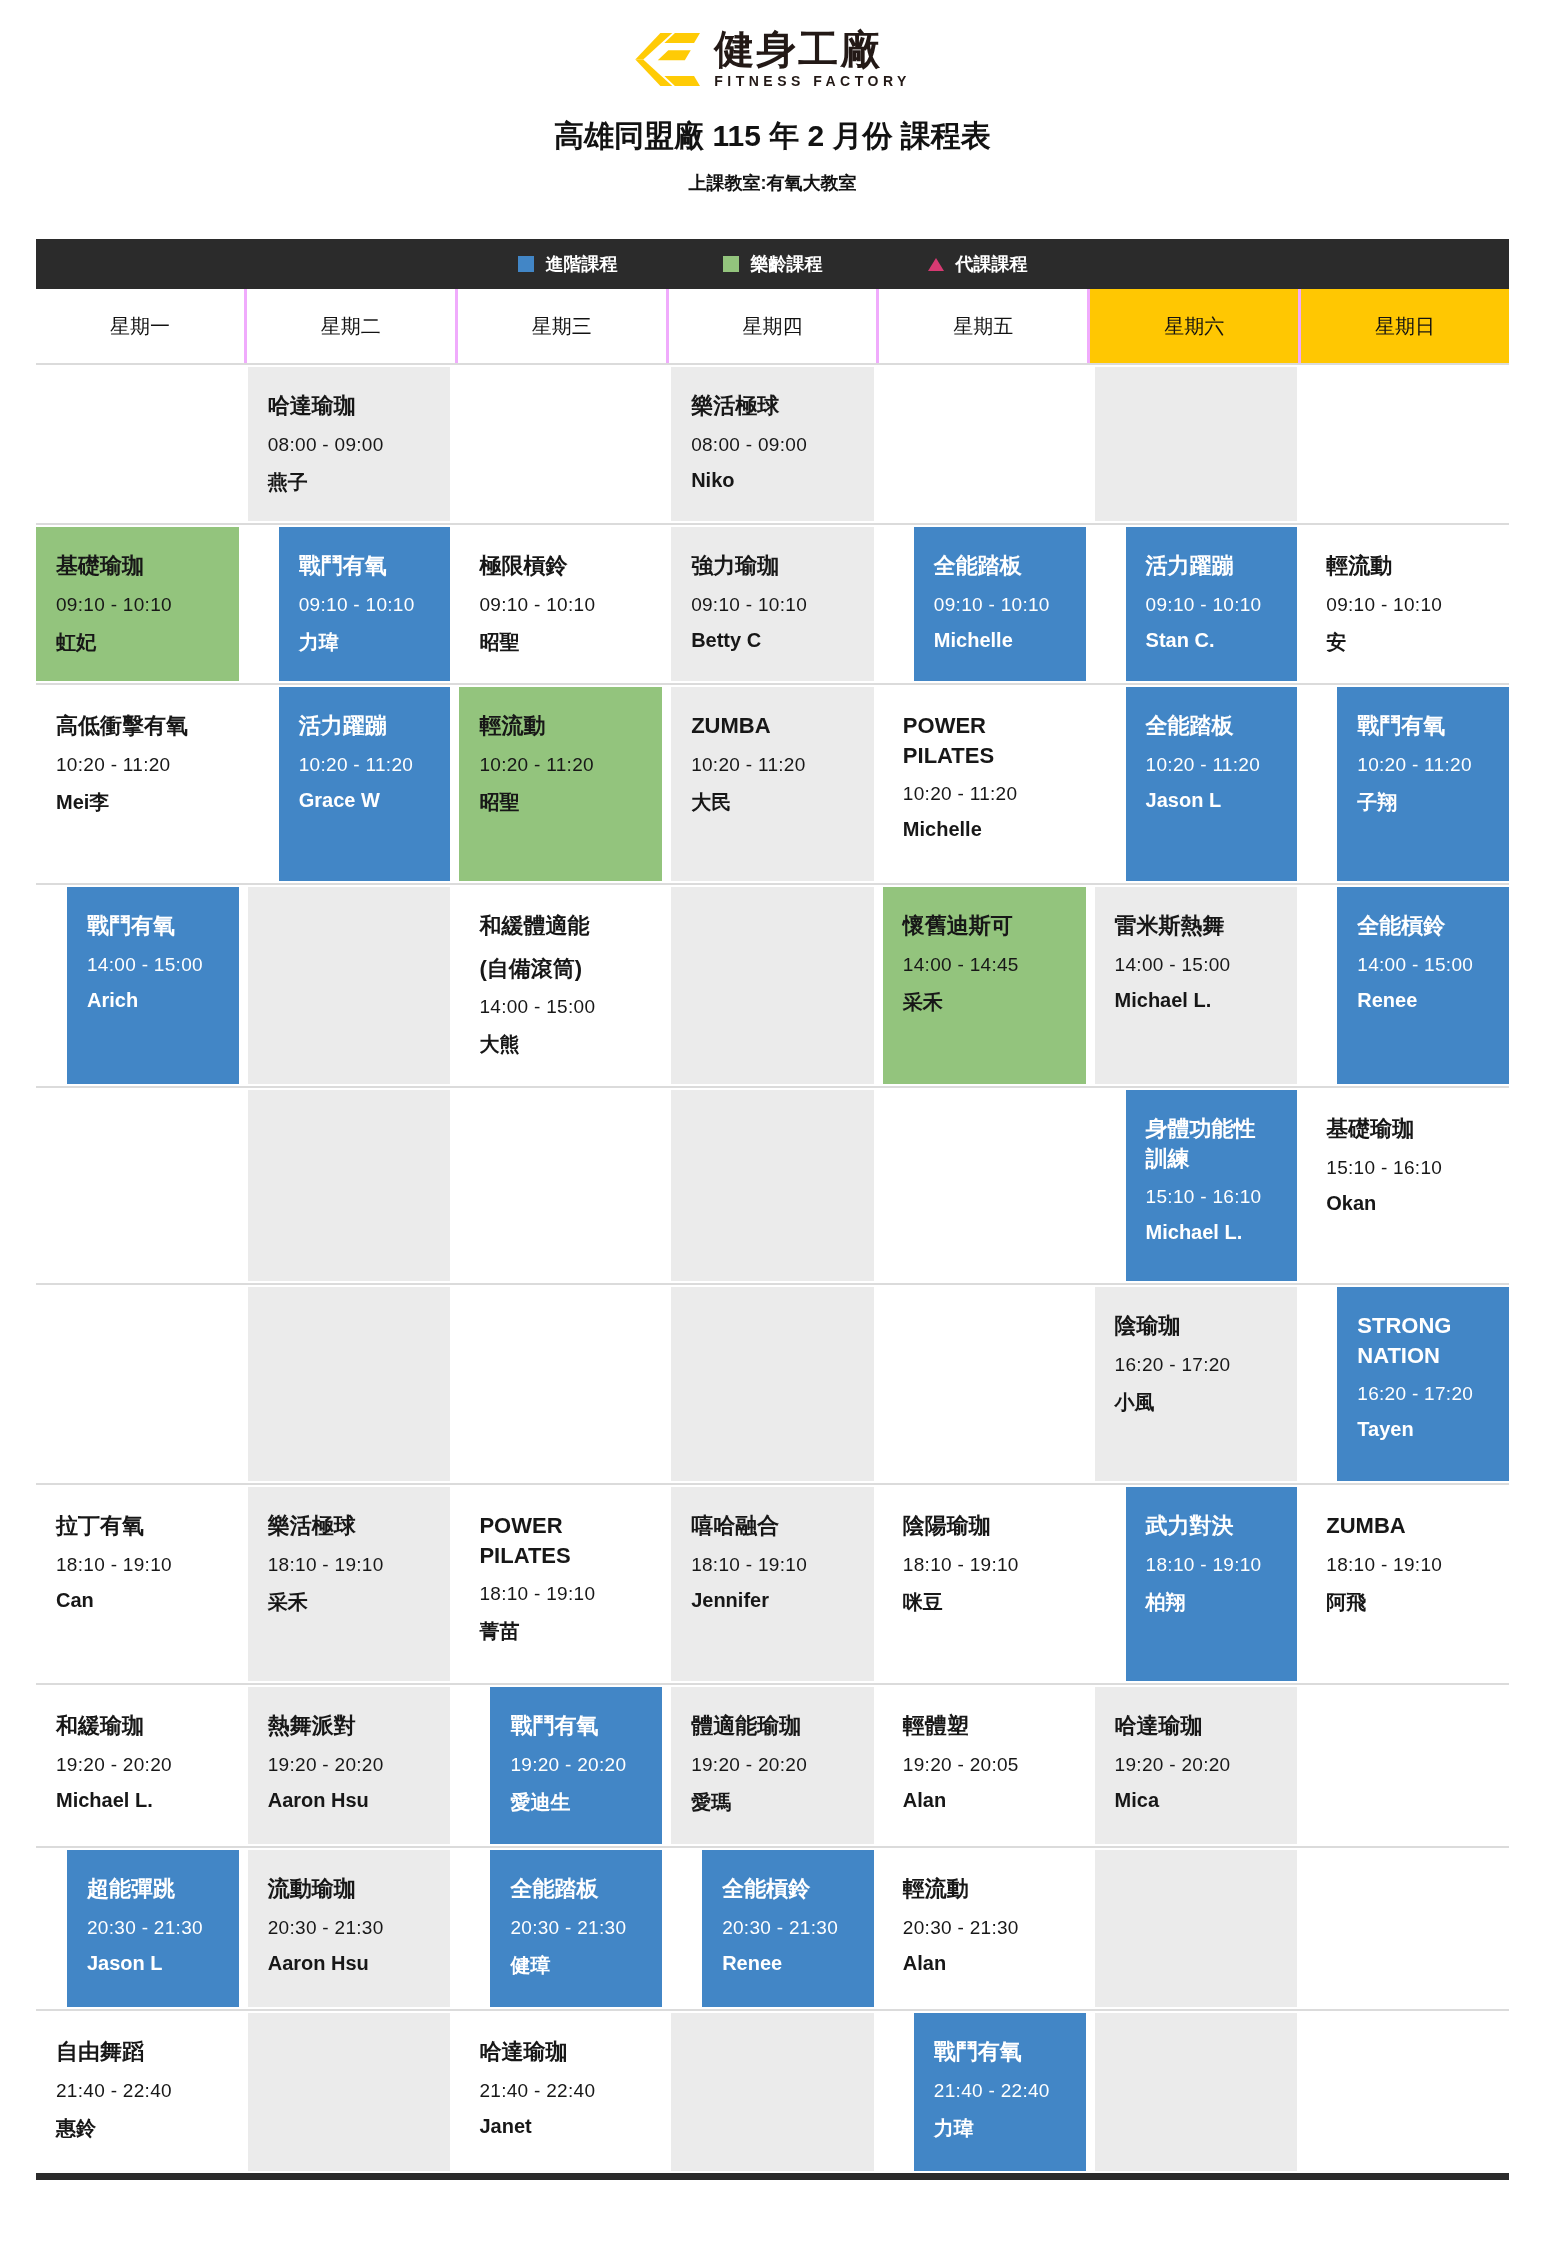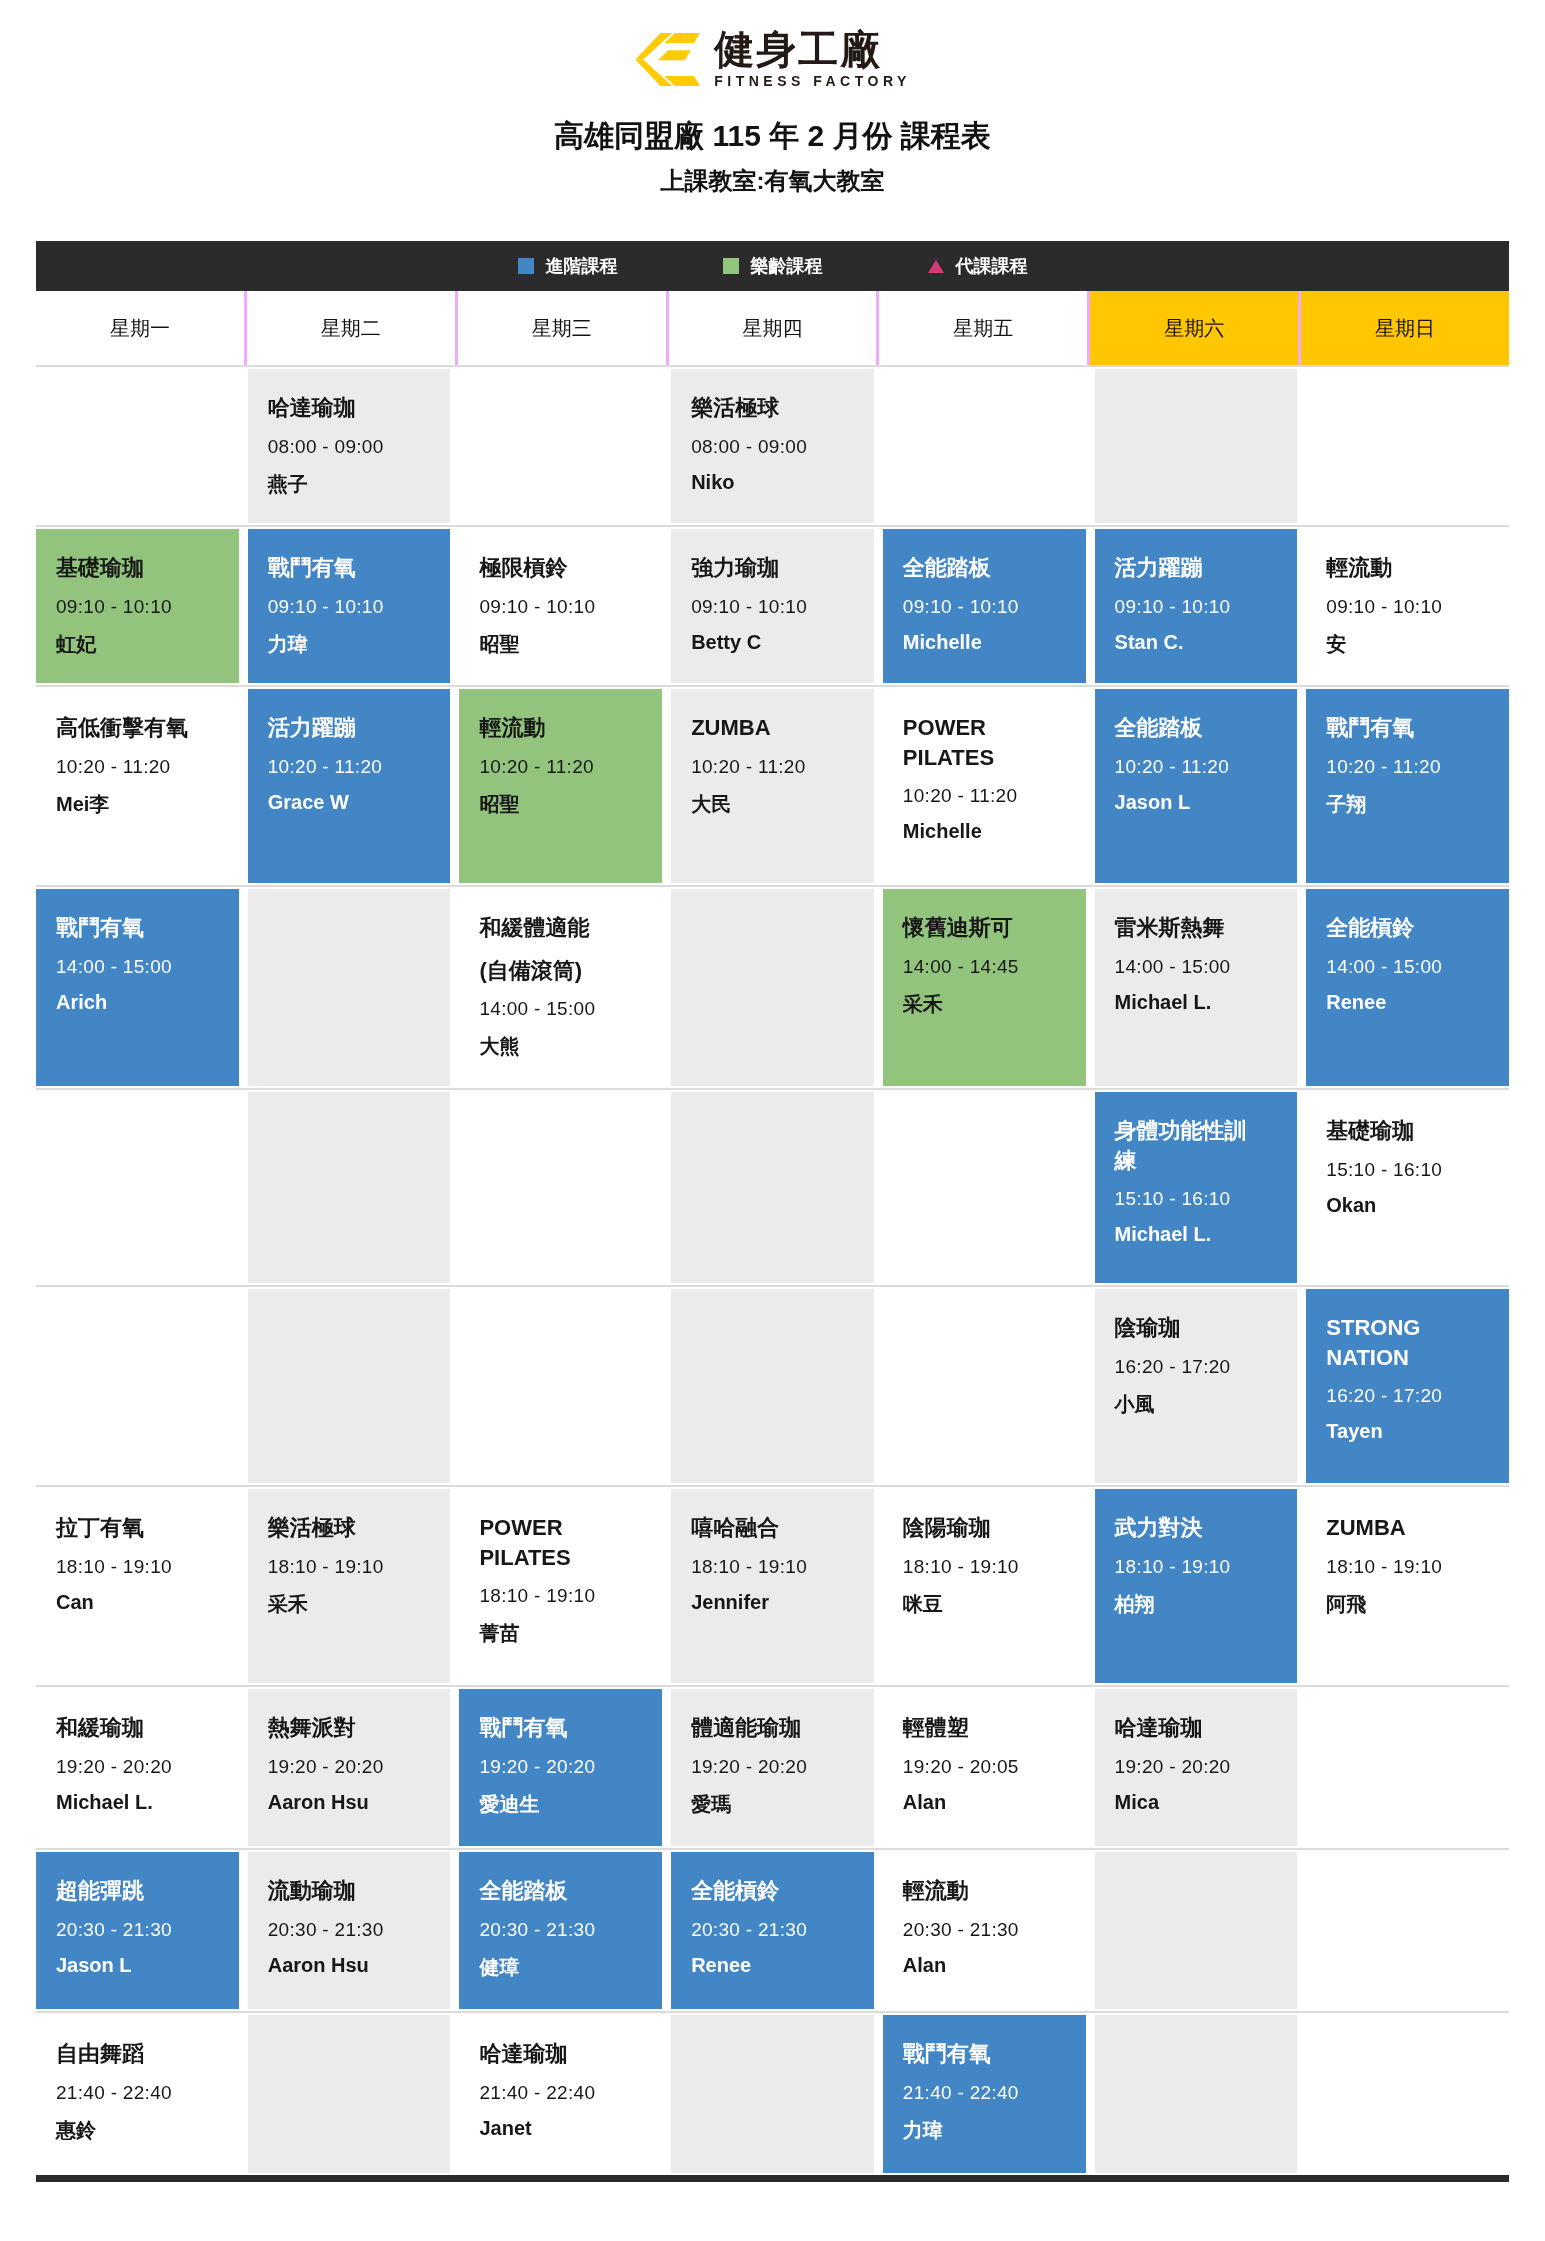--- a/index.html
+++ b/index.html
@@ -20,21 +20,21 @@
     --sub-pink:#D63A72;
     --brand-yellow:#FFCB05;
     --logo-black:#231916;
   }
   
   .logo-row{ display:flex; justify-content:center; align-items:center; gap:14px; padding-top:30px; height:88px; }
   .logo-text{ text-align:left; }
   .logo-cjk{ font-size:40px; font-weight:900; color:var(--logo-black); letter-spacing:2px; line-height:1; }
   .logo-en{ font-size:14px; font-weight:800; letter-spacing:4.5px; color:var(--logo-black); margin-top:4px; }
   .page-title{ margin-top:28px; font-size:30px; font-weight:700; text-align:center; color:#121212; }
-  .page-subtitle{ margin-top:8px; font-size:24px; font-weight:700; text-align:center; color:#121212; }
+  .page-subtitle{ margin-top:14px; font-size:18px; font-weight:700; text-align:center; color:#121212; }
 
   
   .table-wrap{ width:1473px; margin:44px auto 0; }
   .legend-bar{ height:50px; background:var(--bar-dark); display:flex; align-items:center; justify-content:center; gap:105px; }
   .legend-item{ display:flex; align-items:center; gap:12px; color:#fff; font-size:18px; font-weight:700; }
   .marker.square{ width:16px; height:16px; display:inline-block; }
   .m-blue{ background:var(--advanced-blue); }
   .m-green{ background:var(--senior-green); }
   .marker.triangle{ width:0; height:0; border-left:8px solid transparent; border-right:8px solid transparent; border-bottom:13px solid var(--sub-pink); }
 
@@ -51,21 +51,21 @@
   .s-row:nth-child(6){ height:200px; }
   .s-row:nth-child(7){ height:200px; }
   .s-row:nth-child(8){ height:163px; }
   .s-row:nth-child(9){ height:163px; }
   .s-row:nth-child(10){ height:164px; }
 
   .cell{ margin:2px 0; padding:24px 32px 0 20px; overflow:hidden; }
   .cell.white{ background:#ffffff; }
   .cell.gray{ background:var(--alt-gray); }
   .cell.green{ background:var(--senior-green); }
-  .cell.blue{ background:var(--advanced-blue); color:#ffffff; }
+  .cell.blue{ background:var(--advanced-blue); color:#ffffff;margin-left:31px; }
   .c-title{ font-size:22px; font-weight:700; line-height:1.35; margin-bottom:13px; }
   .c-time{ font-size:19px; font-weight:400; margin-bottom:13px; letter-spacing:0.3px; }
   .c-teacher{ font-size:20px; font-weight:700; }
 
   .bottom-bar{ height:7px; background:var(--bar-dark); }
 </style>
 </head>
 <body>
 
 <div>

